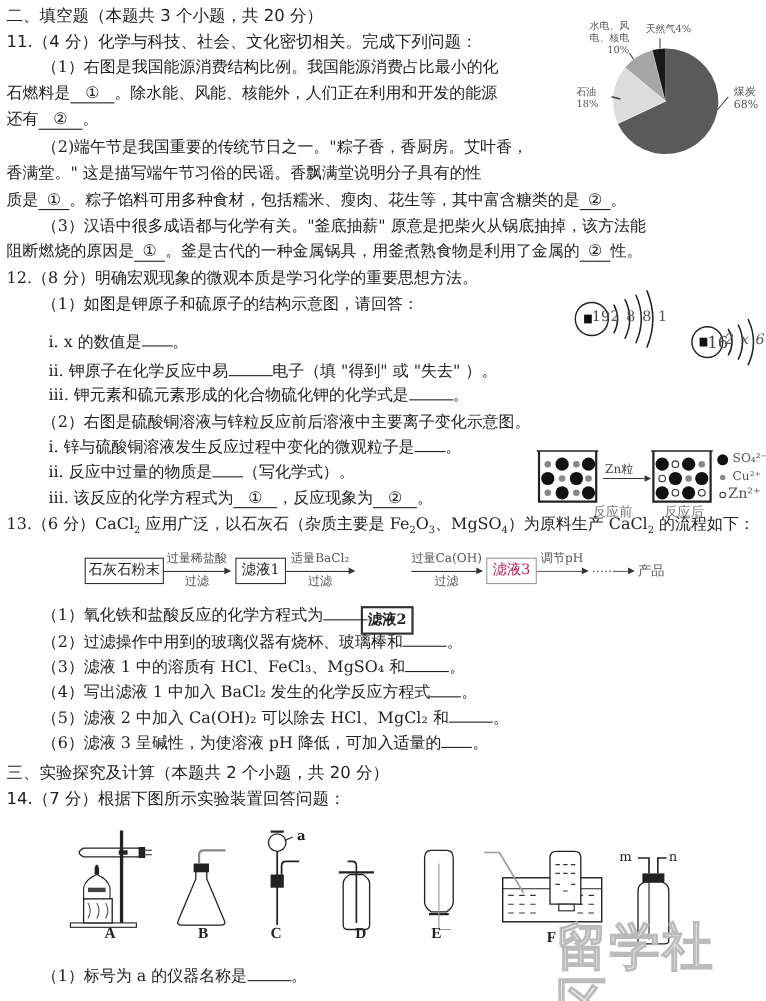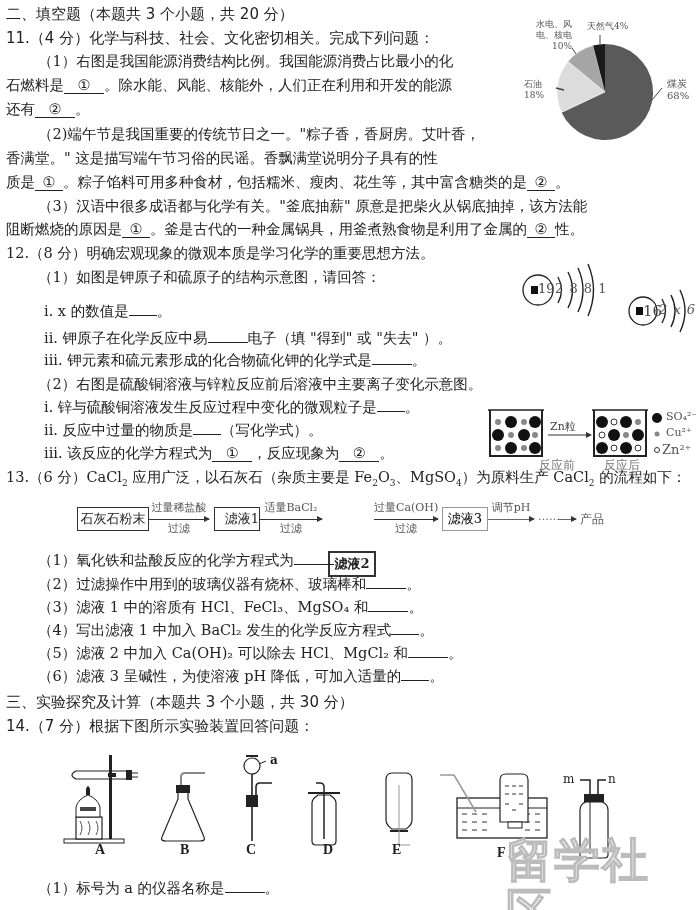--- a/index.html
+++ b/index.html
@@ -3,21 +3,21 @@
 <meta charset="utf-8">
 <style>
   html, body { margin:0; padding:0; background:#ffffff; }
   body { width:696px; height:910px; position:relative; overflow:hidden; color:#222; font-family:"DejaVu Serif","Liberation Serif",serif; }
   .line { position:absolute; white-space:nowrap; font-size:14.5px; line-height:20px; }
   .sans { font-family:"DejaVu Sans","Liberation Sans",sans-serif; }
   .blank { display:inline-block; border-bottom:1px solid #222; text-align:center; min-width:28px; line-height:16px; }
   .blank.w2 { min-width:40px; }
   sub { font-size:9px; }
   .flow-box { position:absolute; border:1.5px solid #333; font-size:13px; text-align:center; line-height:22px; height:22px; background:#fff; }
-  .flow-box.light { border-color:#999; color:#000000; }
+  .flow-box.light { border-color:#999; color:#be185d; }
   .flow-box.bold { border-width:2px; font-weight:bold;margin-top:44px; }
   .flow-arrow { position:absolute; height:1px; background:#333; }
   .flow-arrow::after { content:""; position:absolute; right:-1px; top:-3px; border-left:6px solid #333; border-top:3.5px solid transparent; border-bottom:3.5px solid transparent; }
   .flow-label { position:absolute; font-size:11px; color:#555; text-align:center; white-space:nowrap; }
   .app-label { position:absolute; font-size:14px; font-weight:bold; font-family:"Liberation Serif",serif; }
   .watermark { position:absolute; left:506px; top:835px; width:180px; height:72px; color:#d8d8d8; font-family:"DejaVu Sans",sans-serif; }
   .watermark .big { font-size:46px; font-weight:bold; letter-spacing:2px; line-height:50px; -webkit-text-stroke:1px #bbb; color:#f2f2f2; }
 </style>
 </head>
 <body>
@@ -165,21 +165,21 @@
 
 <div class="line" style="left:6px;top:467px;">
   <span>13.（6 分）CaCl</span><sub>2</sub><span> 应用广泛，以石灰石（杂质主要是 Fe</span><sub>2</sub><span>O</span><sub>3</sub><span>、MgSO</span><sub>4</sub><span>）为原料生产 CaCl</span><sub>2</sub><span> 的流程如下：</span>
 </div>
 
 <div style="position:absolute;left:0;top:500px;width:696px;height:40px;">
   <div class="flow-box" style="left:77px;top:7px;width:70px;">石灰石粉末</div>
   <div class="flow-arrow" style="left:149px;top:19px;width:60px;"></div>
   <div class="flow-label" style="left:149px;top:0;width:60px;">过量稀盐酸</div>
   <div class="flow-label" style="left:149px;top:21px;width:60px;">过滤</div>
-  <div class="flow-box" style="left:214px;top:7px;width:44px;text-align:right;">滤液1</div>
+  <div class="flow-box" style="left:214px;top:7px;width:44px;">滤液1</div>
   <div class="flow-arrow" style="left:260px;top:19px;width:62px;"></div>
   <div class="flow-label" style="left:260px;top:0;width:62px;">适量BaCl₂</div>
   <div class="flow-label" style="left:260px;top:21px;width:62px;">过滤</div>
   <div class="flow-box bold" style="left:328px;top:7px;width:44px;">滤液2</div>
   <div class="flow-arrow" style="left:374px;top:19px;width:64px;"></div>
   <div class="flow-label" style="left:374px;top:0;width:64px;">过量Ca(OH)</div>
   <div class="flow-label" style="left:374px;top:21px;width:64px;">过滤</div>
   <div class="flow-box light" style="left:442px;top:7px;width:44px;">滤液3</div>
   <div class="flow-arrow" style="left:488px;top:19px;width:46px;background:#666;"></div>
   <div class="flow-label" style="left:488px;top:0;width:46px;">调节pH</div>
@@ -188,21 +188,21 @@
   <span style="position:absolute;left:580px;top:11px;font-size:12px;color:#555;">产品</span>
 </div>
 
 <div class="line" style="left:38px;top:550px;"><span>（1）氧化铁和盐酸反应的化学方程式为</span><span class="blank w2"></span><span>。</span></div>
 <div class="line" style="left:38px;top:574px;"><span>（2）过滤操作中用到的玻璃仪器有烧杯、玻璃棒和</span><span class="blank w2"></span><span>。</span></div>
 <div class="line" style="left:38px;top:597px;"><span>（3）滤液 1 中的溶质有 HCl、FeCl₃、MgSO₄ 和</span><span class="blank w2"></span><span>。</span></div>
 <div class="line" style="left:38px;top:620px;"><span>（4）写出滤液 1 中加入 BaCl₂ 发生的化学反应方程式</span><span class="blank"></span><span>。</span></div>
 <div class="line" style="left:38px;top:643px;"><span>（5）滤液 2 中加入 Ca(OH)₂ 可以除去 HCl、MgCl₂ 和</span><span class="blank w2"></span><span>。</span></div>
 <div class="line" style="left:38px;top:666px;"><span>（6）滤液 3 呈碱性，为使溶液 pH 降低，可加入适量的</span><span class="blank"></span><span>。</span></div>
 
-<div class="line sans" style="left:6px;top:692px;font-size:15px;">三、实验探究及计算（本题共 3 个小题，共 30 分）</div>
+<div class="line sans" style="left:6px;top:692px;font-size:15px;">三、实验探究及计算（本题共 2 个小题，共 20 分）</div>
 <div class="line sans" style="left:6px;top:716px;font-size:15px;">14.（7 分）根据下图所示实验装置回答问题：</div>
 
 <div style="position:absolute;left:60px;top:745px;width:420px;height:115px;">
   <svg width="420" height="115">
 
     <rect x="4" y="94" width="60" height="4" fill="#fff" stroke="#222"></rect>
     <rect x="49" y="10" width="3" height="84" fill="#222"></rect>
     <path d="M16,26 Q8,30 16,34 L70,34 L70,26 Z" fill="none" stroke="#222" stroke-width="1.2"></path>
     <rect x="48" y="28" width="8" height="4" fill="#222"></rect>
     <rect x="66" y="25" width="6" height="10" fill="#222"></rect>

